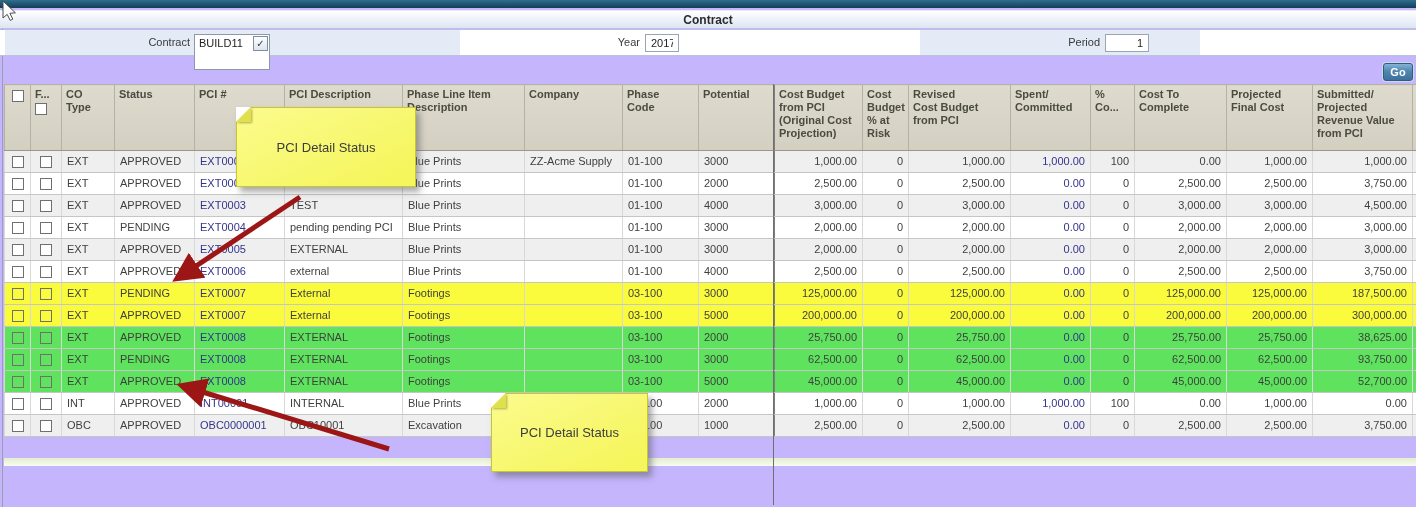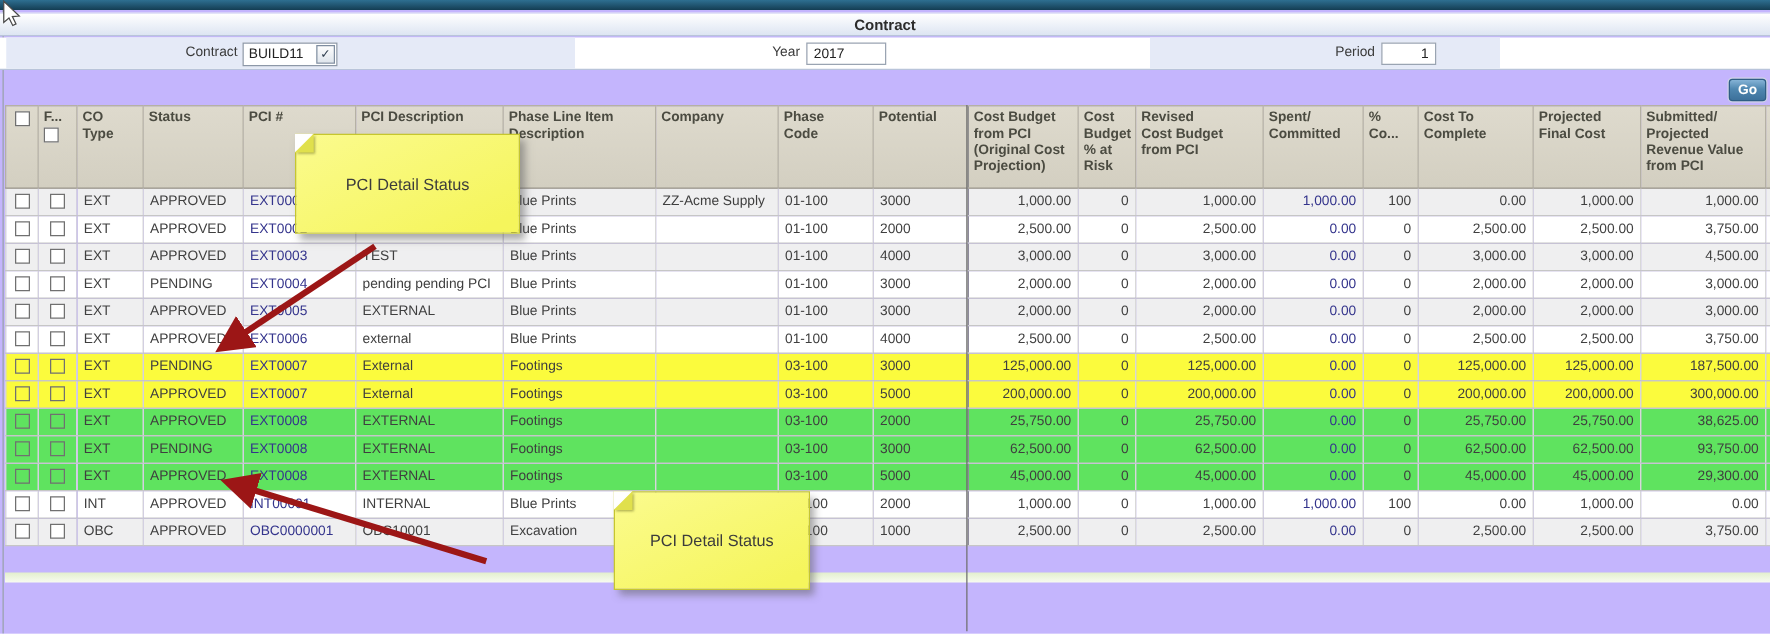--- a/index.html
+++ b/index.html
@@ -17,21 +17,21 @@
     background: linear-gradient(#ffffff, #dde5f2);
     border-top:1px solid #e7ecf5; border-bottom:1px solid #b9c4da;
     text-align:center; font-weight:bold; font-size:12px; color:#2b2b2b; line-height:18px; }
 
   .formrow { position:absolute; left:0; top:30px; width:1416px; height:26px; background:#fff;
     border-bottom:1px solid #b9c4da; }
   .panel { position:absolute; top:0; height:25px; background:#e5eaf7; }
   .flabel { position:absolute; top:6px; color:#3a3a3a; text-align:right; }
   .tfield { position:absolute; top:4px; height:18px; background:#fff; border:1px solid #9aa4b2;
     font-size:11px; color:#222; line-height:16px; padding:0 5px; font-family:"Liberation Sans","DejaVu Sans",sans-serif; }
-  .combo { position:absolute; top:4px; height:19px; background:#fff; border:1px solid #8d98a8; }
+  .combo { position:absolute; top:4px; height:36px; background:#fff; border:1px solid #8d98a8; }
   .combo .val { position:absolute; left:4px; top:1px; line-height:15px; color:#222; }
   .combo .btn { position:absolute; right:1px; top:1px; width:15px; height:15px; border:1px solid #7f8da0;
     background: linear-gradient(#fdfdfd,#dfe5ec); text-align:center; line-height:13px; font-size:10px; color:#2b3a4a; cursor:pointer; }
   .gobtn { position:absolute; left:1383px; top:33px; width:30px; height:18px;
     background: linear-gradient(#85b3d6 0%, #4f87b0 45%, #3d719b 100%);
     border:1px solid #2e5e84; border-radius:3px; box-shadow:0 0 0 1px #cfd7e2;
     color:#fff; font-weight:bold; font-size:11px; text-align:center; line-height:16px; cursor:pointer; }
 
   .sectionbar { position:absolute; left:0; top:57px; width:1416px; height:23px;
     background: linear-gradient(#f7fafd, #d9e3f1);
@@ -101,21 +101,21 @@
     <div class="panel" style="left:5px; width:455px;"></div>
     <div class="panel" style="left:920px; width:280px;"></div>
 
     <span class="flabel" style="left:110px; width:80px;">Contract</span>
     <div class="combo" style="left:194px; width:76px;">
       <span class="val">BUILD11</span>
       <span class="btn">✓</span>
     </div>
 
     <span class="flabel" style="left:560px; width:80px;">Year</span>
-    <input class="tfield" style="left: 645px; width: 64px; text-align: left;" value="2017">
+    <input class="tfield" style="left: 645px; width: 34px; text-align: center;" value="2017">
 
     <span class="flabel" style="left:1020px; width:80px;">Period</span>
     <input class="tfield" style="left: 1105px; width: 44px; text-align: right;" value="1">
 
     <div class="gobtn">Go</div>
   </div>
 
 
   <div class="gridwrap">
     <table class="grid" id="grid">
@@ -385,21 +385,21 @@
             <td></td>
             <td>03-100</td>
             <td>5000</td>
             <td class="num split">45,000.00</td>
             <td class="num">0</td>
             <td class="num">45,000.00</td>
             <td class="num"><span class="link">0.00</span></td>
             <td class="num">0</td>
             <td class="num">45,000.00</td>
             <td class="num">45,000.00</td>
-            <td class="num">29,300.00</td>
+            <td class="num">52,700.00</td>
             <td></td>
           </tr>
           <tr>
             <td style="text-align: center;"><span class="cb"></span></td>
             <td style="text-align: center;"><span class="cb"></span></td>
             <td>INT</td>
             <td>APPROVED</td>
             <td><span class="link">INT00001</span></td>
             <td>INTERNAL</td>
             <td>Blue Prints</td>

